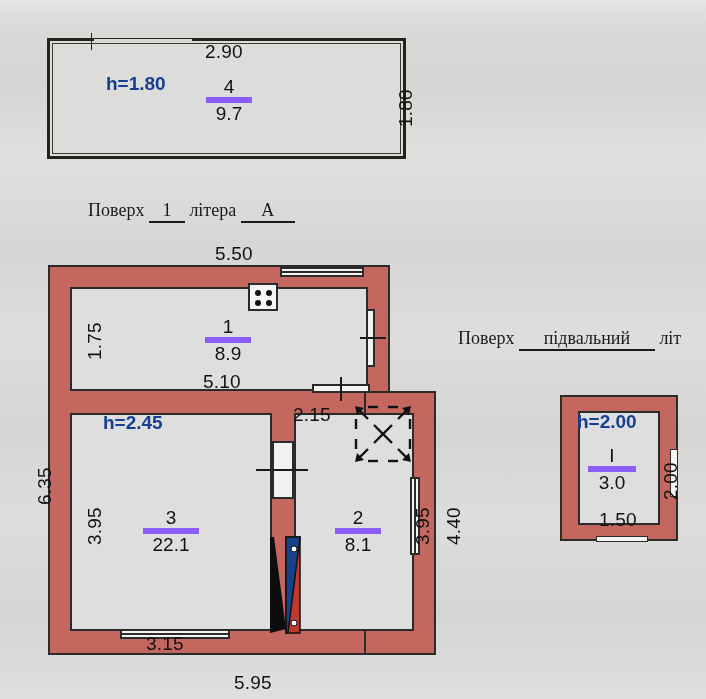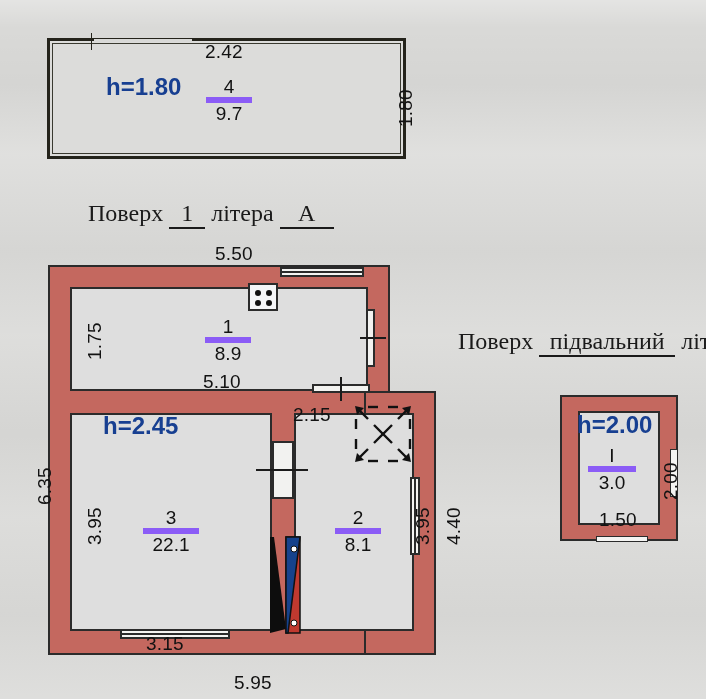--- a/index.html
+++ b/index.html
@@ -32,21 +32,21 @@
     white-space:nowrap;
   }
   .dim.v{
     transform-origin:0 0;
     transform:rotate(-90deg);
   }
   .blue{
     position:absolute;
     color:#173f91;
     font-weight:bold;
-    font-size:24px;
+    font-size:19px;
     white-space:nowrap;
   }
 
   
   .frac{
     position:absolute;
     text-align:center;
     color:#121212;
     font-size:19px;
     line-height:1.05;
@@ -119,40 +119,40 @@
     background:#f4f4f2;border:1px solid #2b2b2b;box-sizing:border-box;
   }
   #basement .bwin-b{
     position:absolute;left:34px;bottom:-3px;width:52px;height:6px;
     background:#f4f4f2;border:1px solid #2b2b2b;box-sizing:border-box;
   }
 
   .caption{
     position:absolute;
     font-family:"Liberation Serif", serif;
-    font-size:24px;color:#1a1a1a;white-space:nowrap;
+    font-size:18px;color:#1a1a1a;white-space:nowrap;
   }
   .caption .blank{
     display:inline-block;border-bottom:2px solid #1a1a1a;
     padding:0 4px;text-align:center;
   }
 </style>
 </head>
 <body>
 
 <div id="paper-texture"></div>
 
 <div class="sheet">
 
   <div id="outbuilding">
     <div class="inner-line"></div>
     <div class="topgap"></div>
     <div class="tick"></div>
   </div>
-  <div class="dim" style="left:205px;top:41px;">2.42</div>
+  <div class="dim" style="left:205px;top:41px;">2.90</div>
   <div class="blue" style="left:106px;top:73px;">h=1.80</div>
   <div class="frac" style="left:206px;top:77px;width:46px;">
     <span class="num">4</span>
     <span class="den">9.7</span>
   </div>
   <div class="dim v" style="left:395px;top:127px;">1.80</div>
 
   <div class="caption" style="left:88px;top:200px;">
     <span>Поверх</span>
     <span class="blank" style="min-width:28px;">1</span>

